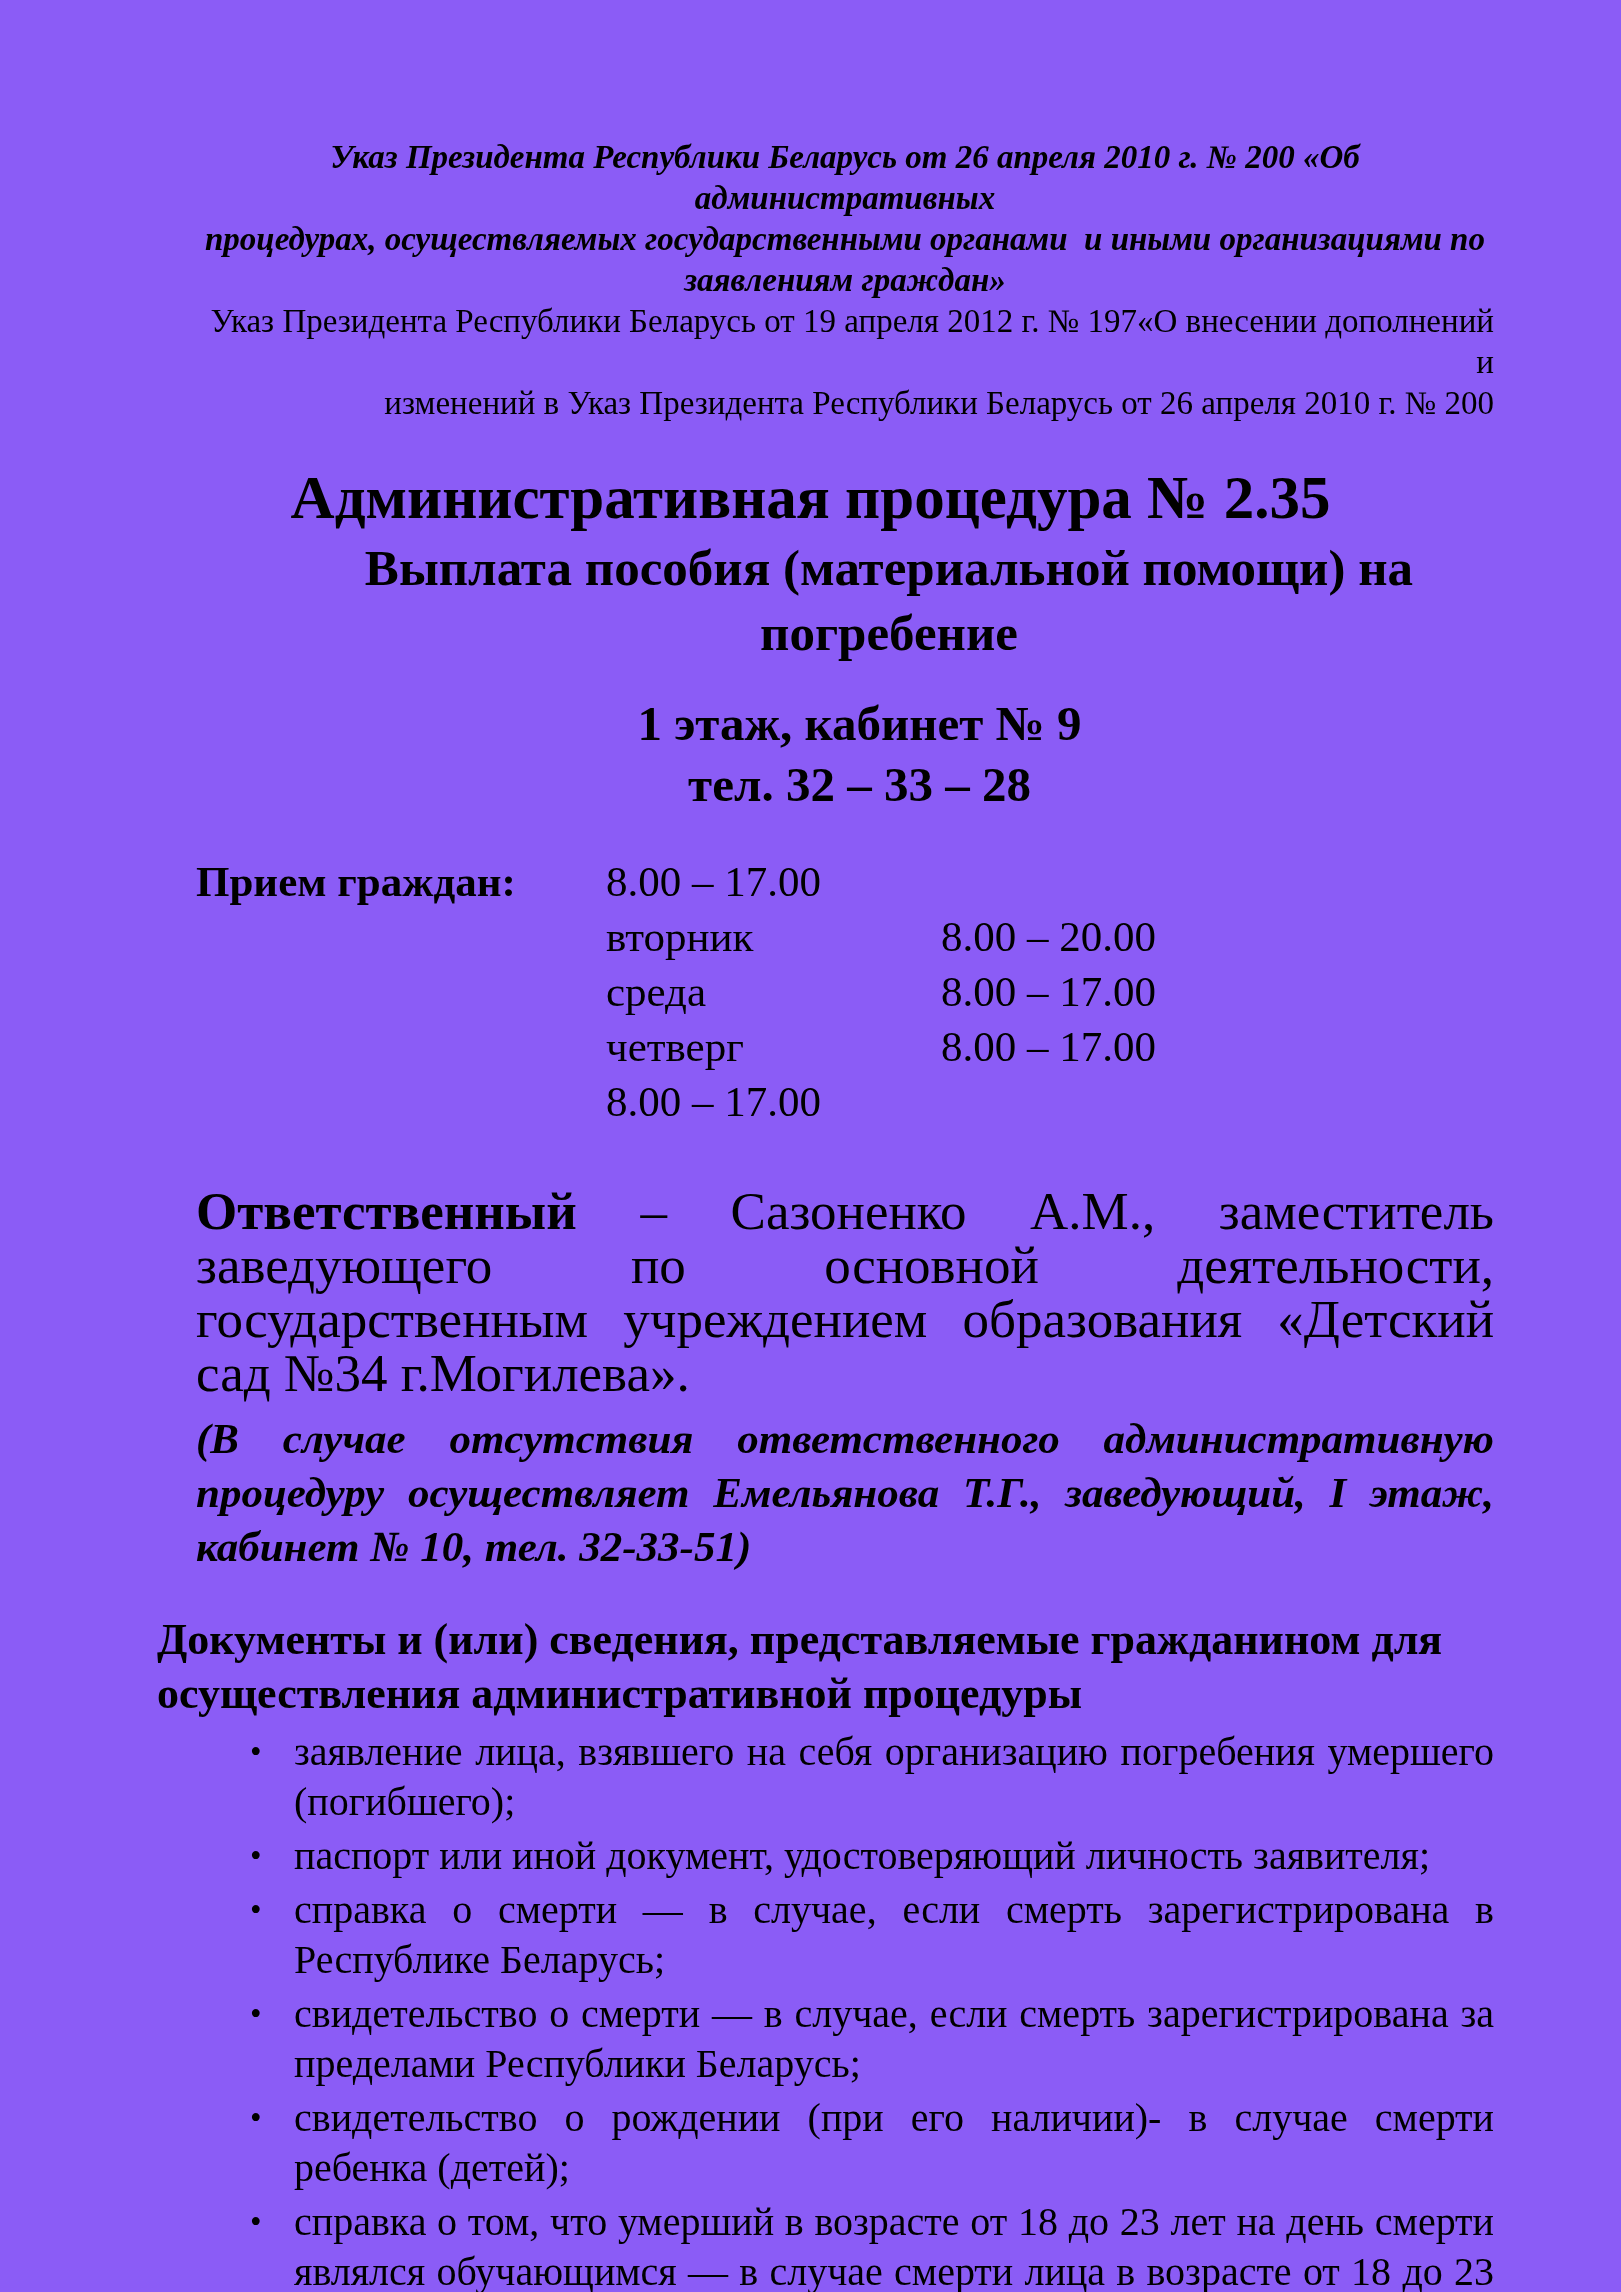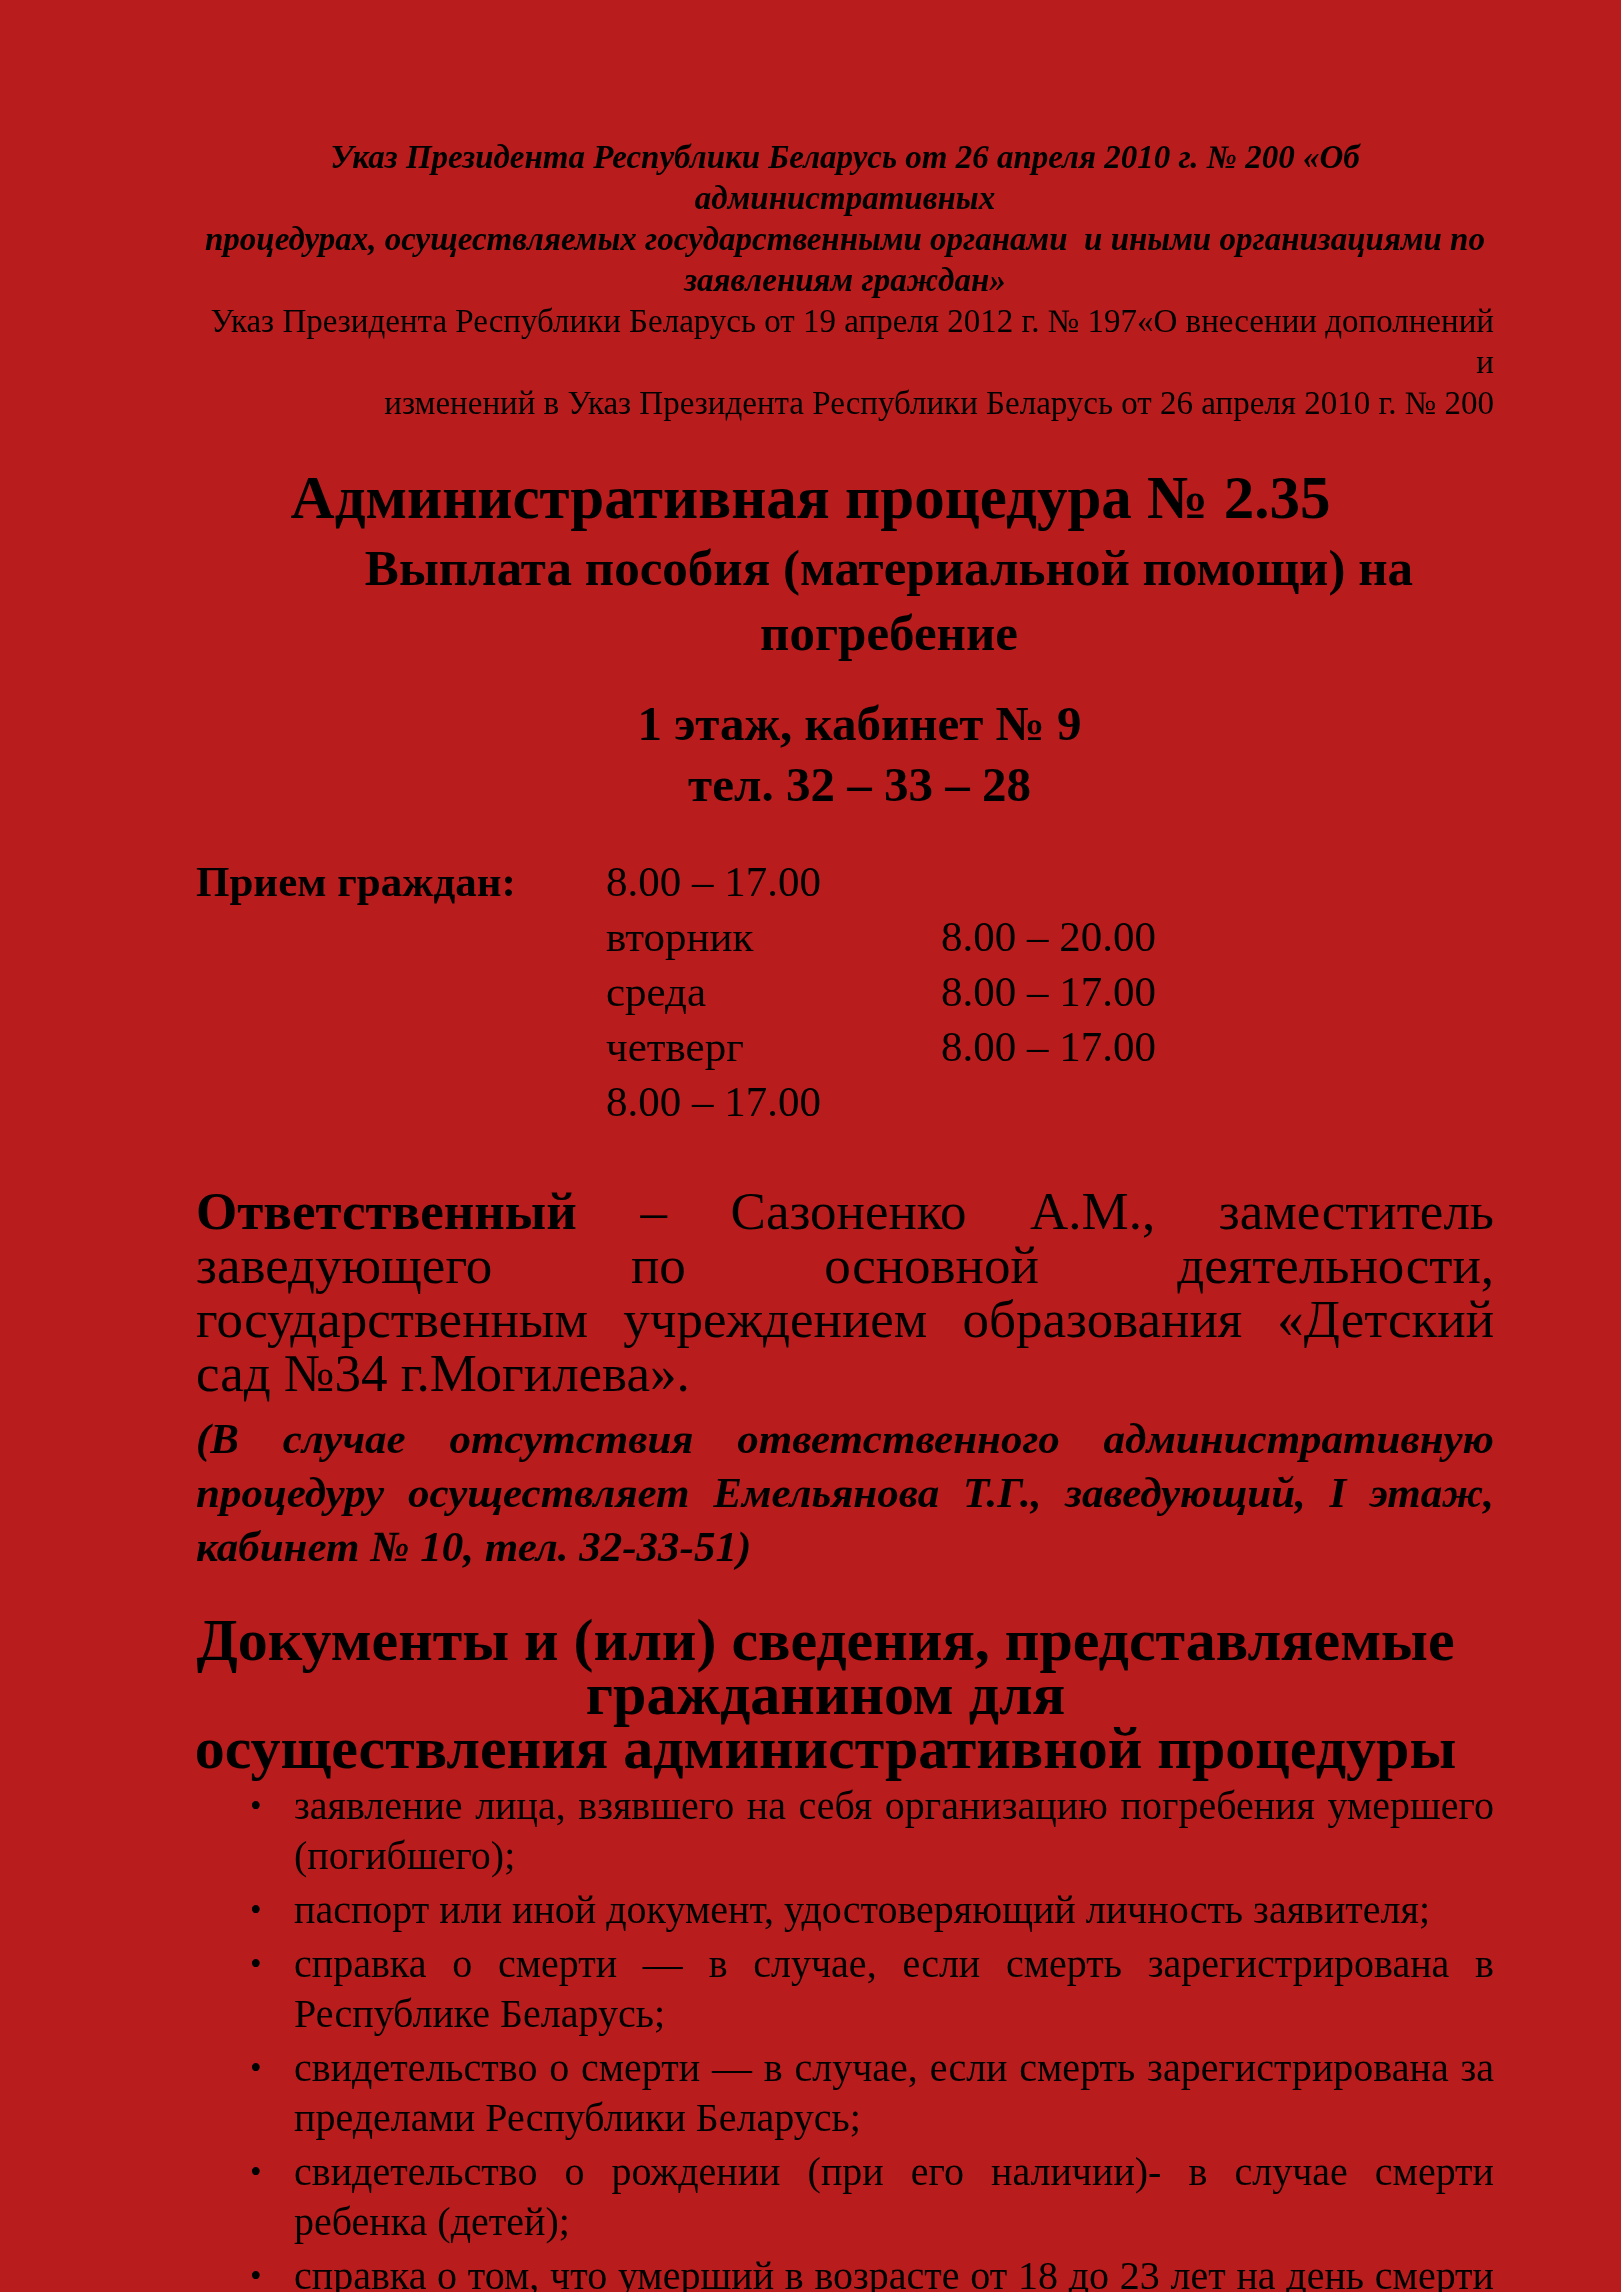--- a/index.html
+++ b/index.html
@@ -1,21 +1,21 @@
 <!DOCTYPE html>
 <html lang="ru"><head>
 <meta charset="utf-8">
 <style>
   html, body { margin: 0; padding: 0; background: #e8e8e8; }
   .page {
     position: relative;
     width: 1621px;
     height: 2293px;
     margin: 0 auto;
-    background: #b91c1c;
+    background: #8b5cf6;
     color: #000000;
     font-family: "Liberation Serif", "DejaVu Serif", serif;
     box-sizing: border-box;
     padding: 137px 127px 0 196px;
     overflow: hidden;
   }
   .decree-primary {
     font-size: 33px;
     line-height: 41px;
     font-weight: bold;
@@ -82,24 +82,24 @@
   .absence-note {
     margin: 0;
     font-size: 43px;
     line-height: 54px;
     font-weight: bold;
     font-style: italic;
     text-align: justify;
   }
   .docs-heading {
     margin: 39px 0 0 -39px;
-    font-size: 60px;
+    font-size: 44px;
     line-height: 54px;
     font-weight: bold;
-    text-align: center;
+    text-align: left;
     white-space: pre-wrap;
   }
   .doc-items { margin-top: 5.9px; }
   .doc-item {
     position: relative;
     padding-left: 98px;
     margin-bottom: 3.9px;
     font-size: 40px;
     line-height: 50px;
     text-align: justify;

